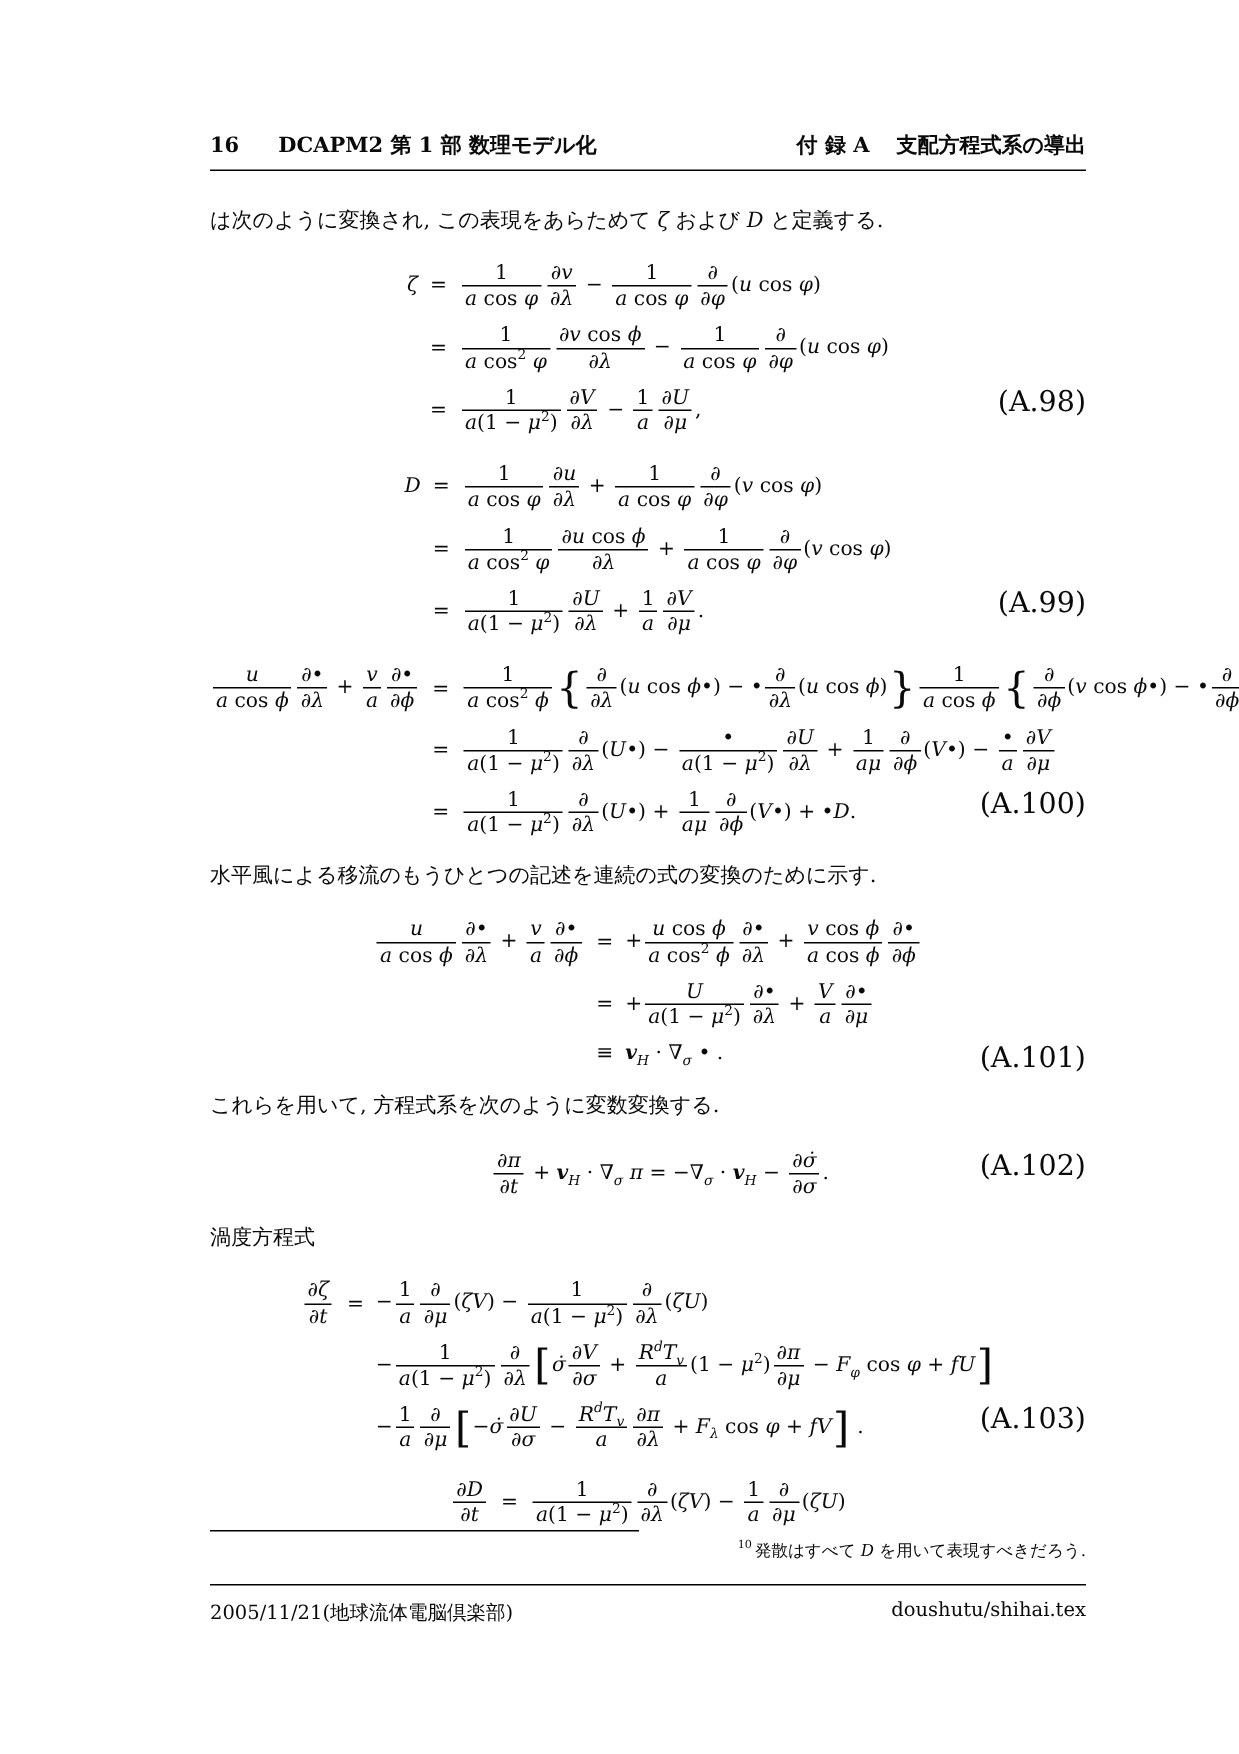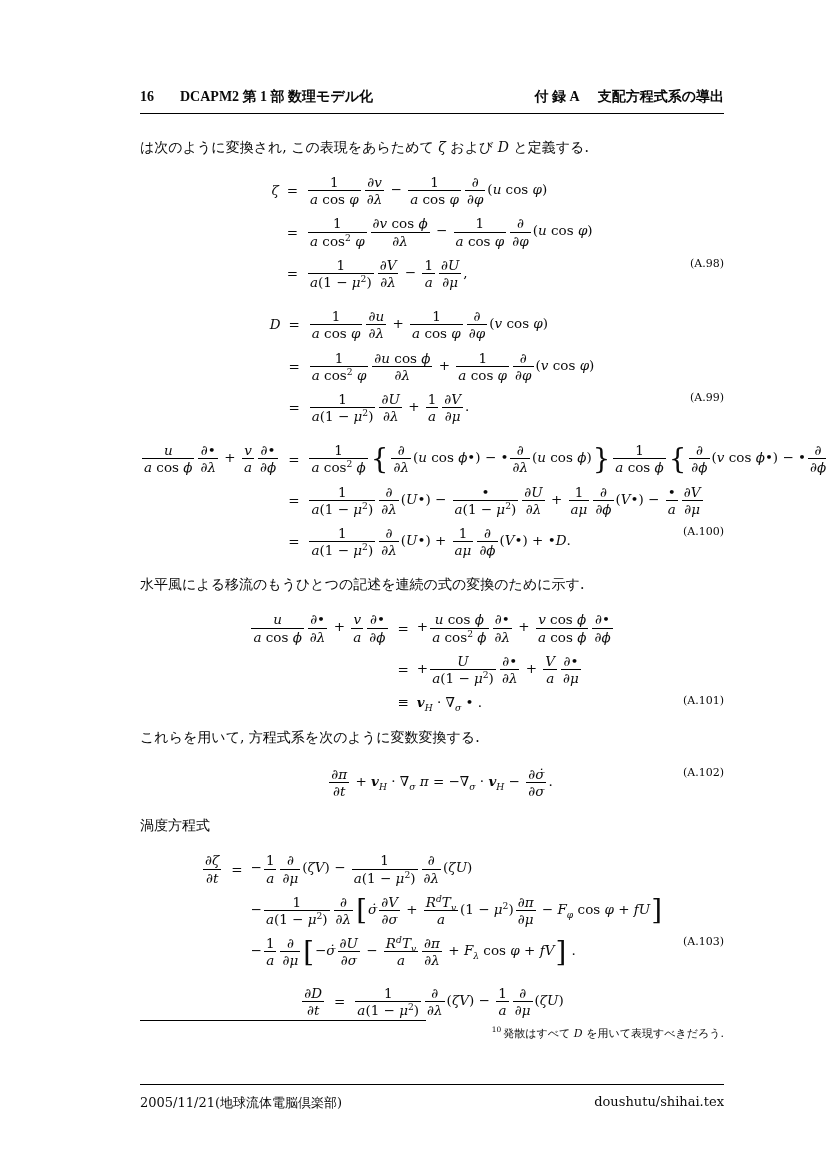--- a/index.html
+++ b/index.html
@@ -2,51 +2,51 @@
 <html><head>
 <meta charset="utf-8">
 <style>
   html,body{margin:0;padding:0;background:#ffffff;}
   .page{position:relative;width:826px;height:1169px;background:#fff;overflow:hidden;
         font-family:"DejaVu Serif",serif;color:#0a0a0a;}
 
   
   .header{position:absolute;left:140px;top:88px;width:584px;display:flex;
           justify-content:space-between;align-items:baseline;border-bottom:1.4px solid #000;
-          padding-bottom:7px;font-weight:bold;font-size:14px;white-space:nowrap;font-family:Liberation Serif, serif;}
+          padding-bottom:7px;font-weight:bold;font-size:14px;white-space:nowrap;}
   .pnum{margin-right:26px;}
   .h-right .hr2{margin-left:18px;}
 
   
   .content{position:absolute;left:140px;top:125px;width:584px;font-size:14px;line-height:1.5;}
   .para{margin:12px 0;}
   .tight{margin:2px 0;}
 
   
   .eqblock{position:relative;margin:10px 0;font-size:13.5px;line-height:1.25;}
   .eqtable{display:table;margin:0 auto;white-space:nowrap;}
   .eqrow{display:table-row;}
   .eqrow>div{display:table-cell;vertical-align:middle;padding:4px 0;}
   .cl{text-align:right;}
   .cr{padding:4px 8px !important;text-align:center;}
   .ch{text-align:left;}
-  .lab{position:absolute;right:0;font-size:11px;font-style:normal;}
+  .lab{position:absolute;right:0;font-size:19px;font-style:normal;}
   .fr{display:inline-block;text-align:center;vertical-align:middle;padding:0 2px;}
   .fr .n{display:block;line-height:1.2;padding:0 2px;}
   .fr .d{display:block;line-height:1.2;padding:0 2px;border-top:1px solid #000;}
   .bg{font-size:205%;line-height:0;vertical-align:middle;padding:0 1px;font-weight:400;}
   sup,sub{font-size:68%;line-height:0;}
 
   
   .footnote{position:absolute;left:140px;top:1020px;width:584px;font-size:11px;line-height:1.4;text-align:right;}
   .fn-rule{width:286px;border-top:1px solid #000;margin-bottom:5px;}
   .fn sup{margin-right:2px;}
 
   
-  .footer{position:absolute;left:140px;top:1084px;width:584px;border-top:1px solid #000;
+  .footer{position:absolute;left:140px;top:1056px;width:584px;border-top:1px solid #000;
           padding-top:9px;display:flex;justify-content:space-between;font-size:13px;}
 </style>
 </head>
 <body>
 
 <div class="page">
 
   <div class="header">
     <div class="h-left">
       <span class="pnum">16</span><span>DCAPM2 第 1 部 数理モデル化</span>

